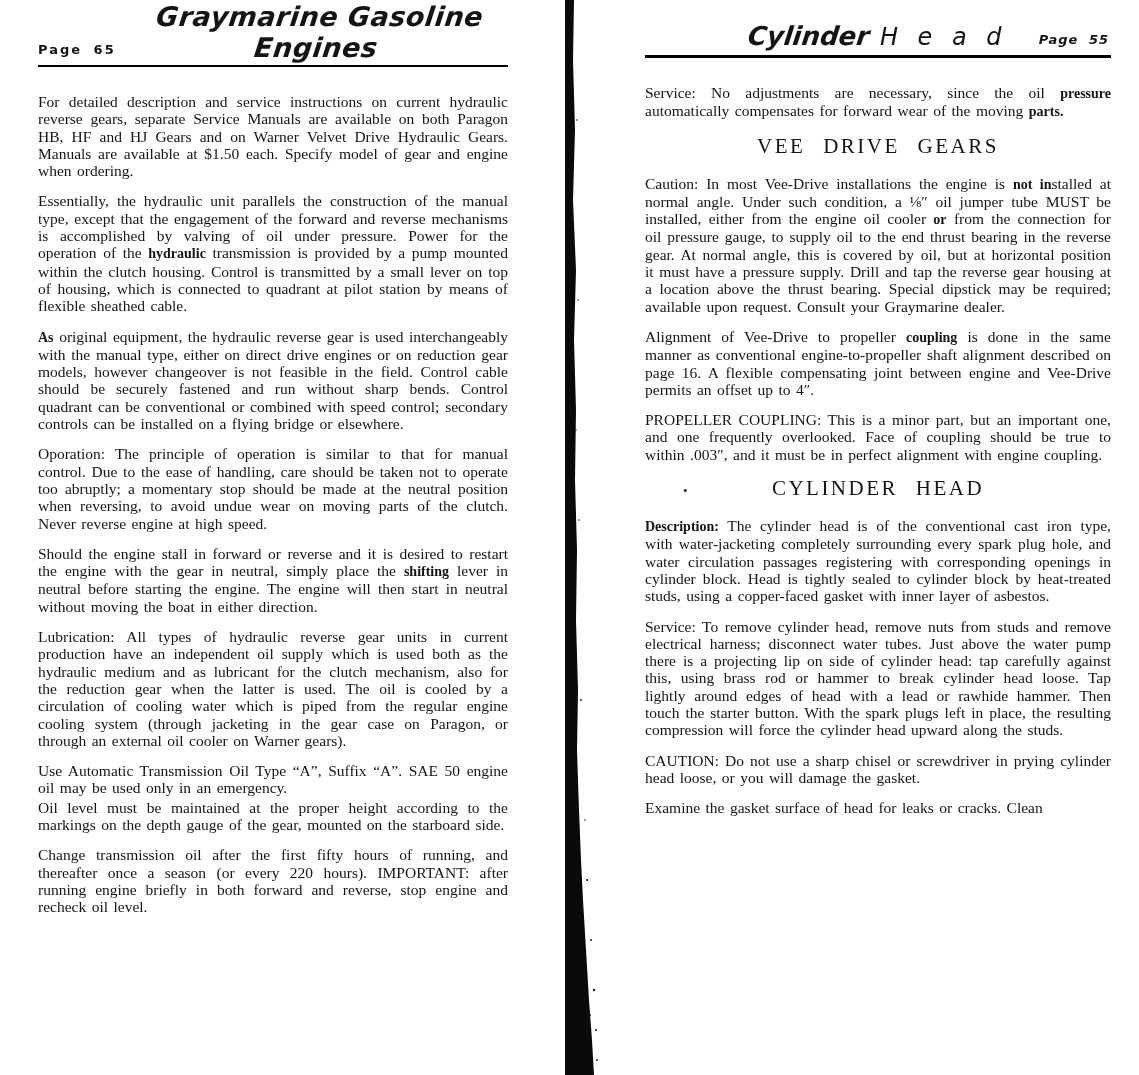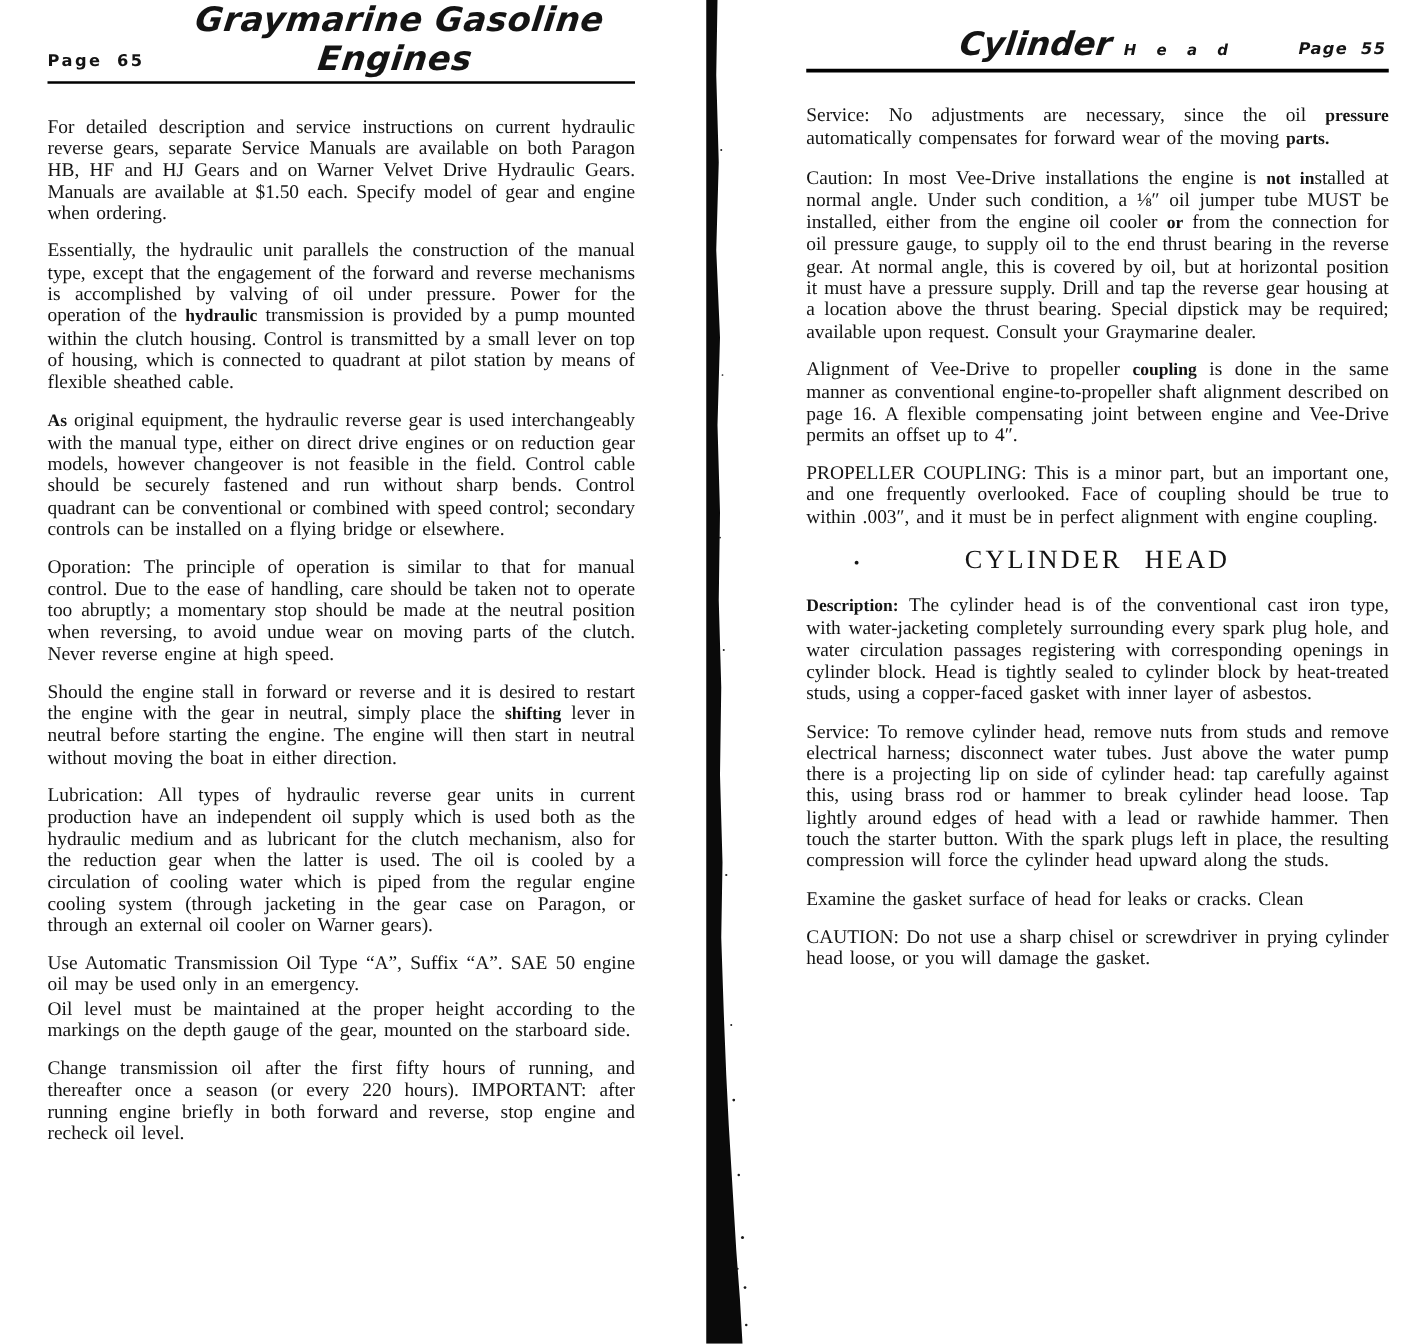--- a/index.html
+++ b/index.html
@@ -17,22 +17,22 @@
   .page-label{font-family:"DejaVu Sans",sans-serif;font-weight:700;font-size:13px;
               letter-spacing:2px;word-spacing:5px;position:absolute;bottom:8px;}
   .hdr .page-label{left:0;}
   .hdr-right .page-label{right:2px;left:auto;font-style:italic;letter-spacing:1px;}
   .script-title{font-family:"DejaVu Sans",sans-serif;font-style:italic;font-weight:700;
                 display:inline-block;transform:skewX(-7deg);}
   .hdr-left .title-wrap{position:absolute;left:90px;right:0;bottom:2px;text-align:center;}
   .hdr-left .script-title{font-size:27px;letter-spacing:0.5px;}
   .hdr-right .title-wrap{position:absolute;left:0;right:0;bottom:4px;text-align:center;}
   .hdr-right .script-title{font-size:26px;}
-  .plain-title{font-family:"DejaVu Sans",sans-serif;font-style:italic;font-weight:700;
-               font-size:12px;letter-spacing:6px;margin-left:10px;}
+  .plain-title{font-family:"DejaVu Sans",sans-serif;font-style:italic;font-weight:400;
+               font-size:24px;letter-spacing:6px;margin-left:10px;}
 
   
   .col{margin-top:26px;}
   .para{margin:0 0 13px 0;font-size:15.5px;line-height:17.3px;
         text-align:justify;word-spacing:1.6px;}
   .para.tight{margin-top:-11px;}
   .seg-b{font-family:Liberation Serif, serif;font-weight:700;font-size:14px;margin-top:20px;}
   .section-heading{position:relative;text-align:center;font-size:21px;
                    letter-spacing:2.5px;word-spacing:10px;margin:10px 0 16px 0;}
   .heading-bullet{position:absolute;left:38px;top:7px;font-size:13px;
@@ -82,24 +82,25 @@
     </g>
   </svg>
 
   <div class="page-right">
     <div class="hdr hdr-right">
       <span class="title-wrap"><span class="script-title">Cylinder</span><span class="plain-title">H e a d</span></span>
       <span class="page-label">Page 55</span>
     </div>
     <div class="col">
         <p class="para"><span class="seg">Service: No adjustments are necessary, since the oil </span><span class="seg-b">pressure</span><span class="seg"> automatically compensates for forward wear of the moving </span><span class="seg-b">parts.</span></p>
+        <div class="section-heading"><span>VEE DRIVE GEARS</span></div>
         <p class="para"><span class="seg">Caution: In most Vee-Drive installations the engine is </span><span class="seg-b">not in</span><span class="seg">stalled at normal angle. Under such condition, a ⅛″ oil jumper tube MUST be installed, either from the engine oil cooler </span><span class="seg-b">or</span><span class="seg"> from the connection for oil pressure gauge, to supply oil to the end thrust bearing in the reverse gear. At normal angle, this is covered by oil, but at horizontal position it must have a pressure supply. Drill and tap the reverse gear housing at a location above the thrust bearing. Special dipstick may be required; available upon request. Consult your Graymarine dealer.</span></p>
         <p class="para"><span class="seg">Alignment of Vee-Drive to propeller </span><span class="seg-b">coupling</span><span class="seg"> is done in the same manner as conventional engine-to-propeller shaft alignment described on page 16. A flexible compensating joint between engine and Vee-Drive permits an offset up to 4″.</span></p>
         <p class="para"><span class="seg">PROPELLER COUPLING: This is a minor part, but an important one, and one frequently overlooked. Face of coupling should be true to within .003″, and it must be in perfect alignment with engine coupling.</span></p>
         <div class="section-heading"><span class="heading-bullet">•</span><span>CYLINDER HEAD</span></div>
         <p class="para"><span class="seg-b">Description:</span><span class="seg"> The cylinder head is of the conventional cast iron type, with water-jacketing completely surrounding every spark plug hole, and water circulation passages registering with corresponding openings in cylinder block. Head is tightly sealed to cylinder block by heat-treated studs, using a copper-faced gasket with inner layer of asbestos.</span></p>
         <p class="para"><span class="seg">Service: To remove cylinder head, remove nuts from studs and remove electrical harness; disconnect water tubes. Just above the water pump there is a projecting lip on side of cylinder head: tap carefully against this, using brass rod or hammer to break cylinder head loose. Tap lightly around edges of head with a lead or rawhide hammer. Then touch the starter button. With the spark plugs left in place, the resulting compression will force the cylinder head upward along the studs.</span></p>
+        <p class="para"><span class="seg">CAUTION: Do not use a sharp chisel or screwdriver in prying cylinder head loose, or you will damage the gasket.</span></p>
         <p class="para"><span class="seg">Examine the gasket surface of head for leaks or cracks. Clean</span></p>
-        <p class="para"><span class="seg">CAUTION: Do not use a sharp chisel or screwdriver in prying cylinder head loose, or you will damage the gasket.</span></p>
       </div>
   </div>
 
 </div>
 
 </body></html>

